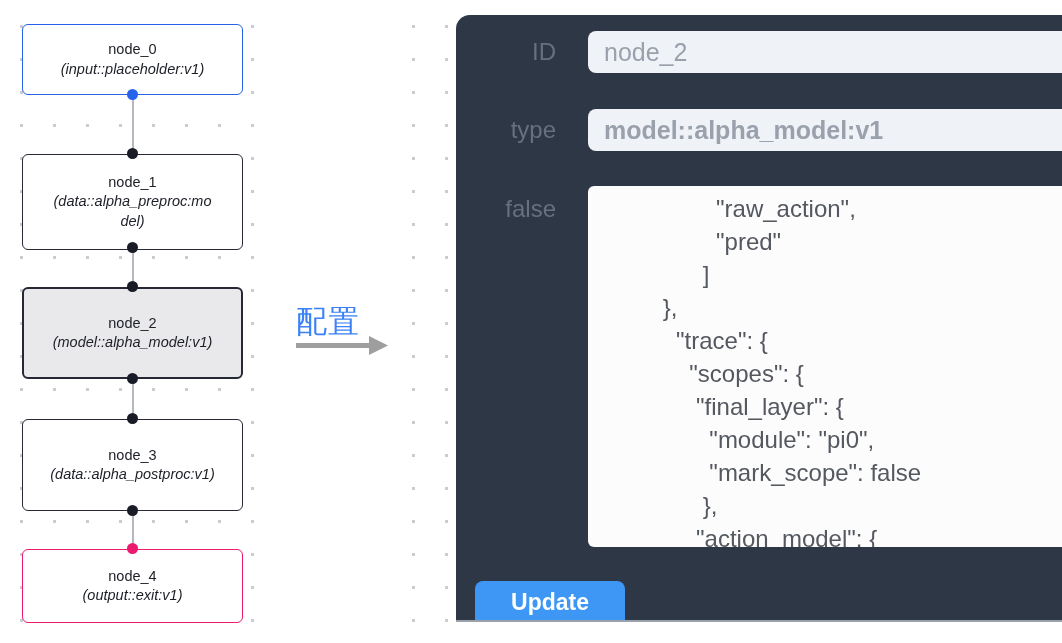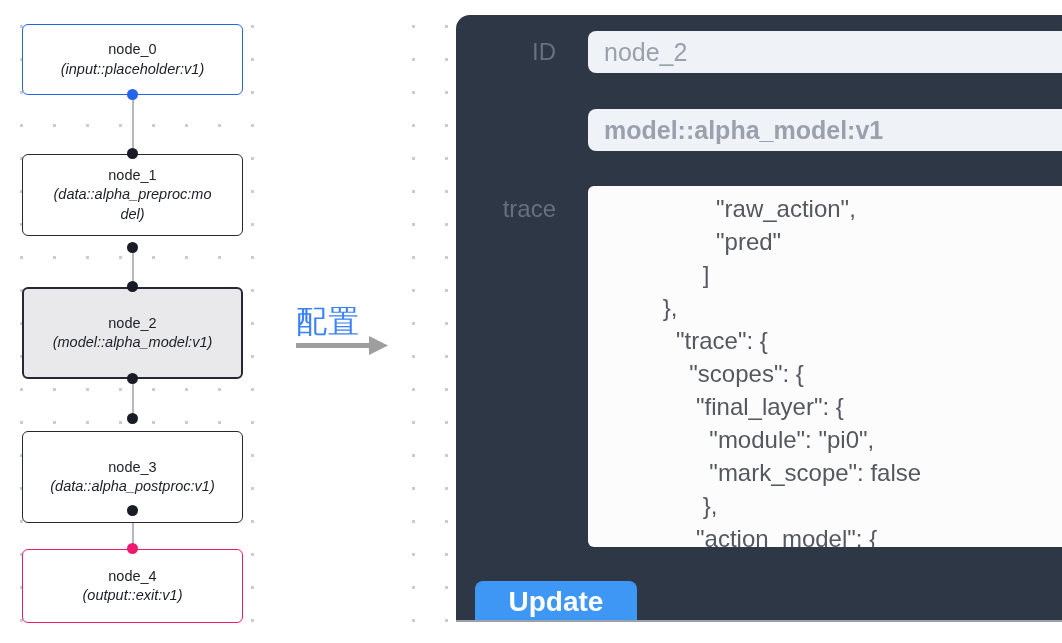--- a/index.html
+++ b/index.html
@@ -22,23 +22,23 @@
   .edge3 { top:511px; height:38px; }
 
   
   .node { position:absolute; left:22px; width:221px; z-index:2;
     background:#fff; border:1.5px solid var(--node-border,#262935); border-radius:6px;
     display:flex; flex-direction:column; justify-content:center; align-items:center;
     padding:0 27px; text-align:center; color:#1d1f27;
     font-size:14.5px; line-height:19.5px; font-weight:500; }
   .node .sub { word-break:break-all;font-style:italic; }
   .node-0 { top:24px;  height:71px; border-color:var(--input-border-blue,#2563eb); }
-  .node-1 { top:154px; height:82px; }
+  .node-1 { top:154px; height:96px; }
   .node-2 { top:287px; height:92px; border-width:2.5px; background:var(--selected-node-bg,#e9e9ec); }
-  .node-3 { top:419px; height:92px;margin-top:12px; }
+  .node-3 { top:419px; height:92px; }
   .node-4 { top:549px; height:74px; border-color:var(--output-border-pink,#ed1a70);justify-content:center; }
 
   
   .handle { position:absolute; left:127px; width:11px; height:11px; border-radius:50%;
     background:var(--handle-dark,#191b27); z-index:3; }
   .h-blue { background:var(--input-border-blue,#2563eb); }
   .h-pink { background:var(--output-border-pink,#ed1a70); }
   .h0b { top:89px; }  .h1t { top:148px; } .h1b { top:242px; }
   .h2t { top:281px; } .h2b { top:373px; } .h3t { top:413px; }
   .h3b { top:505px; } .h4t { top:543px; }
@@ -68,23 +68,23 @@
     background:#fcfcfd; border-radius:6px; overflow:hidden; }
   .editor pre { font-family:"Liberation Sans", sans-serif; white-space:pre;
     font-size:24px; line-height:33px; color:var(--editor-text,#54585f); padding:6px 8px; }
   .sbar-track { position:absolute; top:0; right:0; width:16px; height:100%;
     background:#f6f6f8; border-left:1px solid #e3e3e7; }
   .sbar-thumb { position:absolute; top:25px; right:2px; width:12px; height:40px;
     border-radius:6px; background:#c2c2c6; }
   .resize-grip { position:absolute; right:1px; bottom:1px; width:18px; height:18px;
     background:#fcfcfd; }
 
-  .update-btn { position:absolute; left:19px; top:566px; width:162px; height:50px;
+  .update-btn { position:absolute; left:19px; top:566px; width:150px; height:50px;
     background:var(--accent-blue,#3f97f5); color:#fff; border:none; border-radius:8px;
-    font-family:"Liberation Sans", sans-serif; font-size:28px; font-weight:600;
+    font-family:"Liberation Sans", sans-serif; font-size:23px; font-weight:600;
     text-align:center; padding-bottom:8px; cursor:pointer; }
 </style>
 </head>
 <body>
 
 <div class="page">
 
   <div class="grid grid-left"></div>
   <div class="grid grid-right"></div>
 
@@ -125,22 +125,23 @@
 
   <div class="anno-label">配置</div>
   <svg class="anno-arrow" width="94" height="24" viewBox="0 0 94 24">
     <rect x="1" y="9" width="74" height="5" fill="#9e9e9e"></rect>
     <polygon points="74,2 93,11.5 74,21" fill="#9e9e9e"></polygon>
   </svg>
 
   <div class="panel">
     <div class="fld-label lbl-id">ID</div>
     <input class="fld-input inp-id" type="text" value="node_2" style="">
+    <div class="fld-label lbl-type">type</div>
     <input class="fld-input inp-type" type="text" value="model::alpha_model:v1" style="">
-    <div class="fld-label lbl-config">trace</div>
+    <div class="fld-label lbl-config">false</div>
 
     <div class="editor">
       <pre>                  "raw_action",
                   "pred"
                 ]
           },
             "trace": {
               "scopes": {
                "final_layer": {
                  "module": "pi0",

